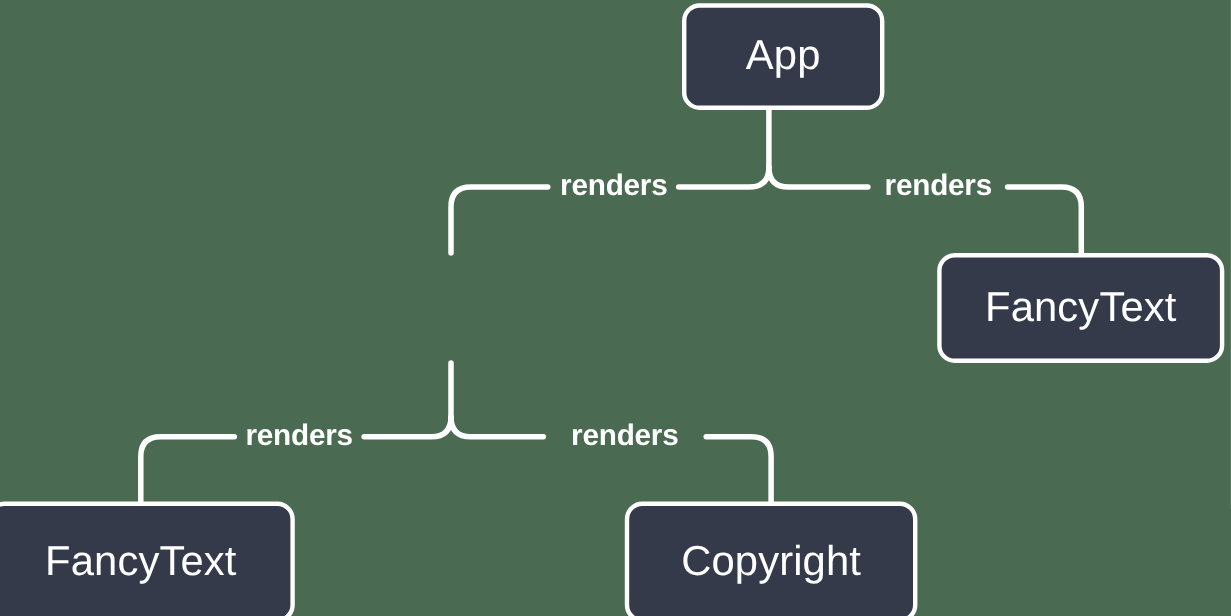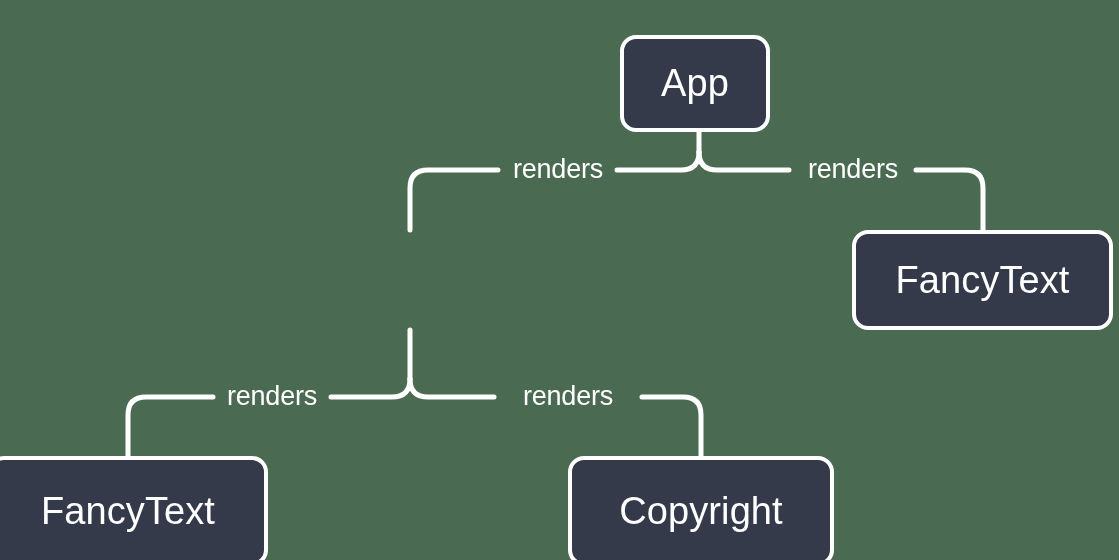--- a/index.html
+++ b/index.html
@@ -35,21 +35,21 @@
     font-size: 38px;
     font-weight: 400;
     letter-spacing: 0.1px;
     white-space: nowrap;
     z-index: 2;
   }
   .edge-label {
     position: absolute;
     color: #ffffff;
     font-size: 27px;
-    font-weight: 400;
+    font-weight: 700;
     white-space: nowrap;
     transform: translate(-50%, -50%);
     letter-spacing: -0.2px;
     z-index: 3;
   }
 </style>
 </head>
 <body>
 
 <div id="canvas">
@@ -70,21 +70,21 @@
       <path d="M 410 330 L 410 379"></path>
 
       <path d="M 410 379 Q 410 397 392 397 L 331 397"></path>
       <path d="M 213 397 L 146 397 Q 128 397 128 415 L 128 456"></path>
 
       <path d="M 410 379 Q 410 397 428 397 L 494 397"></path>
       <path d="M 642 397 L 683 397 Q 701 397 701 415 L 701 456"></path>
     </g>
   </svg>
 
-  <div class="node" style="left:620px; top:3px; width:150px; height:97px;margin-top:32px;">
+  <div class="node" style="left:620px; top:3px; width:184px; height:97px;">
     <span>App</span>
   </div>
 
 
   <div class="node" style="left:852px; top:230px; width:261px; height:100px;">
     <span>FancyText</span>
   </div>
 
   <div class="node" style="left:-12px; top:456px; width:280px; height:110px;">
     <span>FancyText</span>

